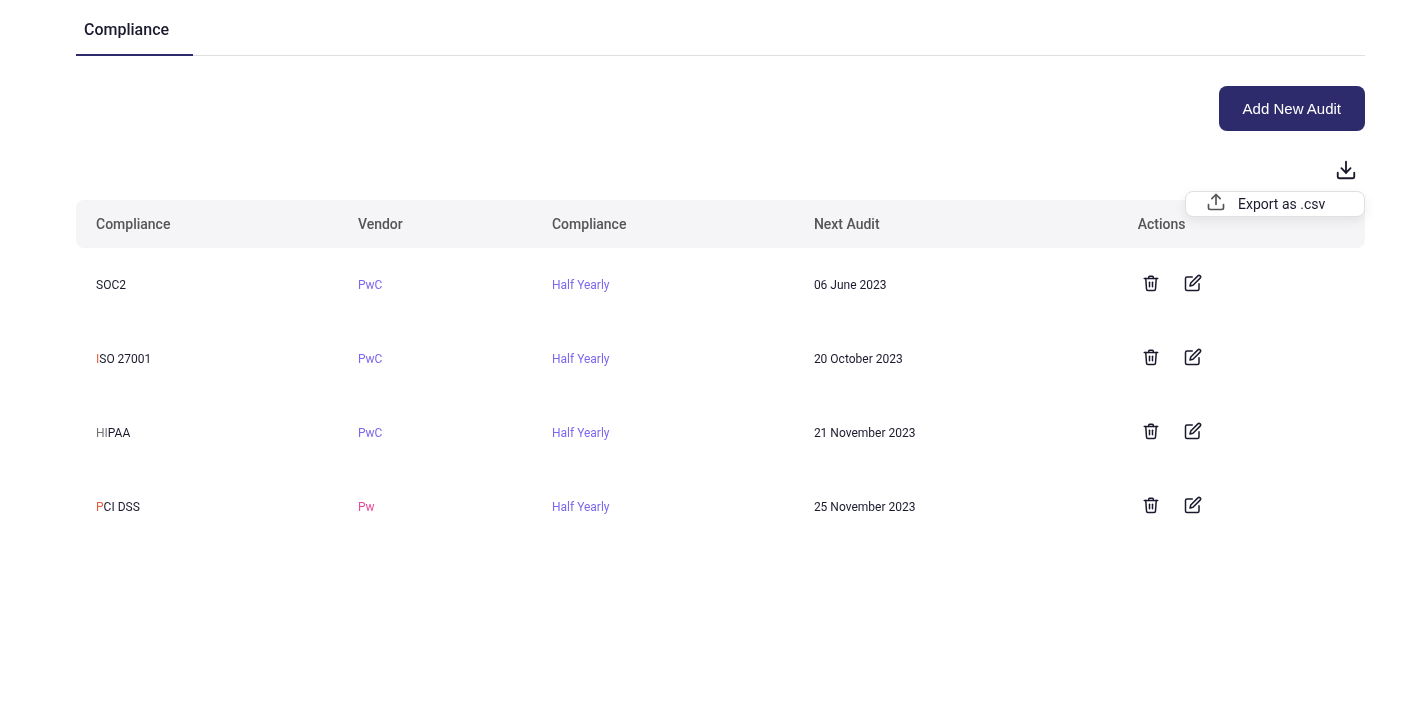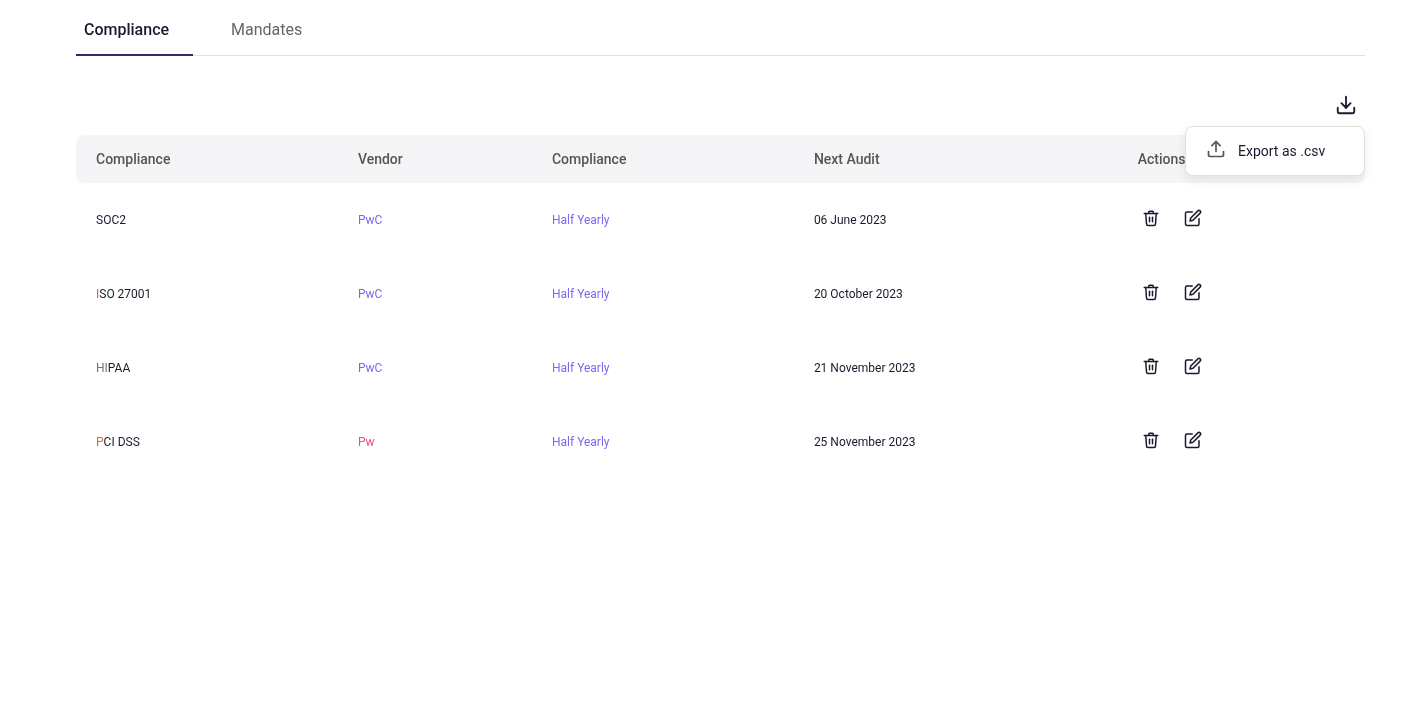--- a/index.html
+++ b/index.html
@@ -90,21 +90,21 @@
       color: #1a1a2e;
     }
 
     .export-dropdown {
       position: absolute;
       top: 40px;
       right: 0;
       background: #ffffff;
       border: 1px solid #e0e0e0;
       border-radius: 8px;
-      padding: 12px 20px;
+      padding: 0 20px;
       display: flex;
       align-items: center;
       gap: 12px;
       box-shadow: 0 4px 12px rgba(0,0,0,0.08);
       z-index: 10;
       min-width: 180px;
     }
 
     .export-upload-icon {
       color: #555;
@@ -171,25 +171,25 @@
   </style>
 </head>
 <body>
 
 <div class="page-container">
 
   <div class="tabs">
     <div class="tab active">
       <span>Compliance</span>
     </div>
-    <div class="tab">
-      <span>Mandates</span>
-    </div>
   </div>
 
+  <div class="header-row">
+    <button class="add-new-audit-btn">Add New Audit</button>
+  </div>
 
   <div class="export-row">
     <button class="download-icon-btn">
       <svg width="22" height="22" viewBox="0 0 24 24" fill="none" stroke="#1a1a2e" stroke-width="2" stroke-linecap="round" stroke-linejoin="round">
         <path d="M21 15v4a2 2 0 0 1-2 2H5a2 2 0 0 1-2-2v-4"></path>
         <polyline points="7 10 12 15 17 10"></polyline>
         <line x1="12" y1="15" x2="12" y2="3"></line>
       </svg>
     </button>
 

